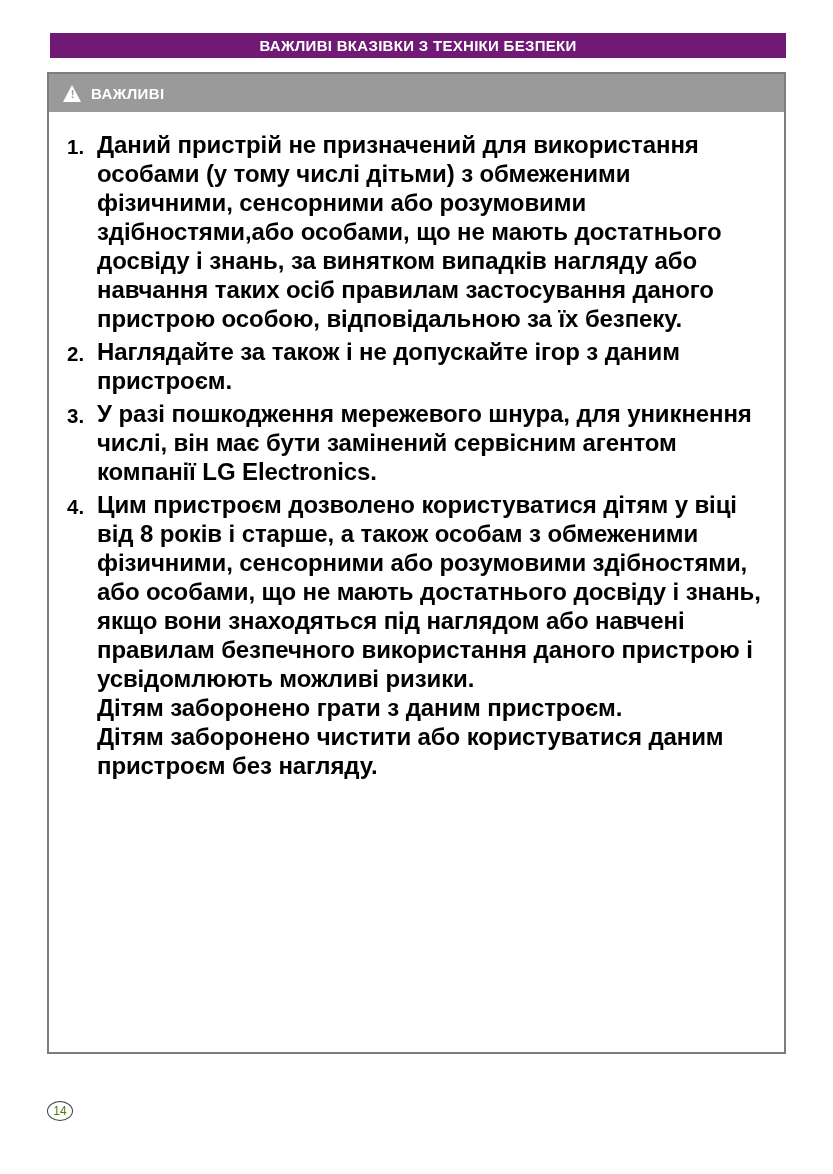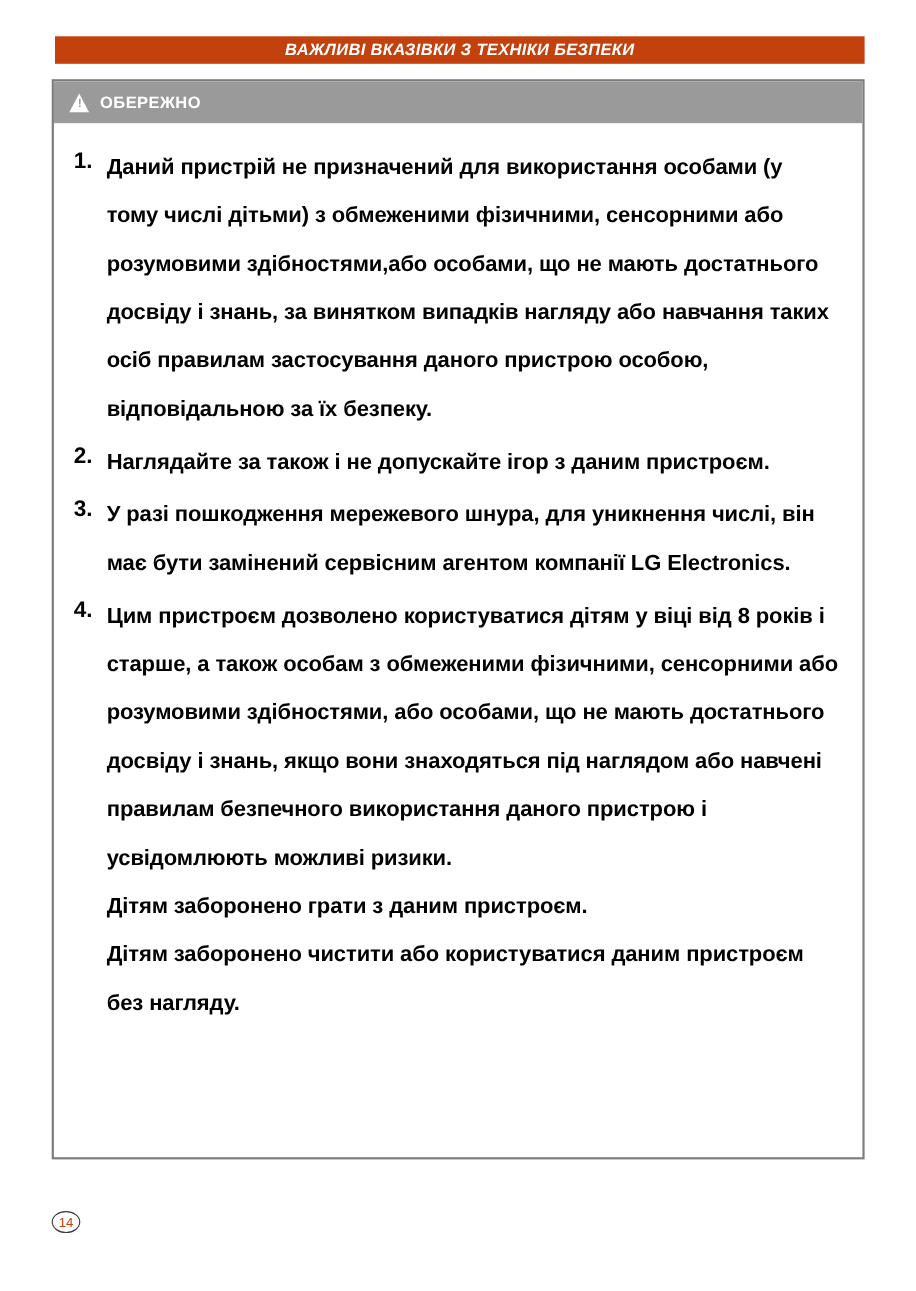--- a/index.html
+++ b/index.html
@@ -23,25 +23,24 @@
     height: 1174px;
     box-sizing: border-box;
   }
   
   .header-bar {
     position: absolute;
     left: 50px;
     top: 33px;
     width: 736px;
     height: 25px;
-    background: #c2410c;
+    background: #701a75;
     display: flex;
     align-items: center;
     justify-content: center;
-    font-style: italic;
   }
   .header-bar .header-title {
     color: #ffffff;
     font-size: 15px;
     font-weight: bold;
     letter-spacing: 0.3px;
     text-align: center;
     white-space: nowrap;
   }
   
@@ -110,59 +109,59 @@
   }
   .num {
     width: 30px;
     flex: 0 0 30px;
     font-size: 20.5px;
     font-weight: bold;
     line-height: 33px;
     text-align: left;
   }
   .item-text {
-    font-size: 20px;
+    font-size: 24px;
     font-weight: bold;
-    line-height: 44px;
+    line-height: 29px;
     letter-spacing: -0.1px;
     white-space: pre-line;
   }
   
   .page-number {
     position: absolute;
     left: 47px;
     top: 1101px;
     width: 26px;
     height: 20px;
     border: 1.5px solid #3b3b3b;
     border-radius: 50%;
     display: flex;
     align-items: center;
     justify-content: center;
     font-size: 12px;
-    color: #c2410c;
+    color: #4d7c0f;
     box-sizing: border-box;
   }
 </style>
 </head>
 <body>
 
 <div class="page">
 
   <div class="header-bar">
     <div class="header-title">ВАЖЛИВІ ВКАЗІВКИ З ТЕХНІКИ БЕЗПЕКИ</div>
   </div>
 
   <div class="caution-panel">
     <div class="caution-head">
       <div class="warn-icon">
         <div class="tri"></div>
         <div class="bang">!</div>
       </div>
-      <div class="caution-label">ОБЕРЕЖНО</div>
+      <div class="caution-label">ВАЖЛИВІ</div>
     </div>
 
     <div class="caution-body">
       <ol class="items">
         <li>
           <span class="num">1.</span>
           <span class="item-text">Даний пристрій не призначений для використання особами (у тому числі дітьми) з обмеженими фізичними, сенсорними або розумовими здібностями,або особами, що не мають достатнього досвіду і знань, за винятком випадків нагляду або навчання таких осіб правилам застосування даного пристрою особою, відповідальною за їх безпеку.</span>
         </li>
         <li>
           <span class="num">2.</span>

